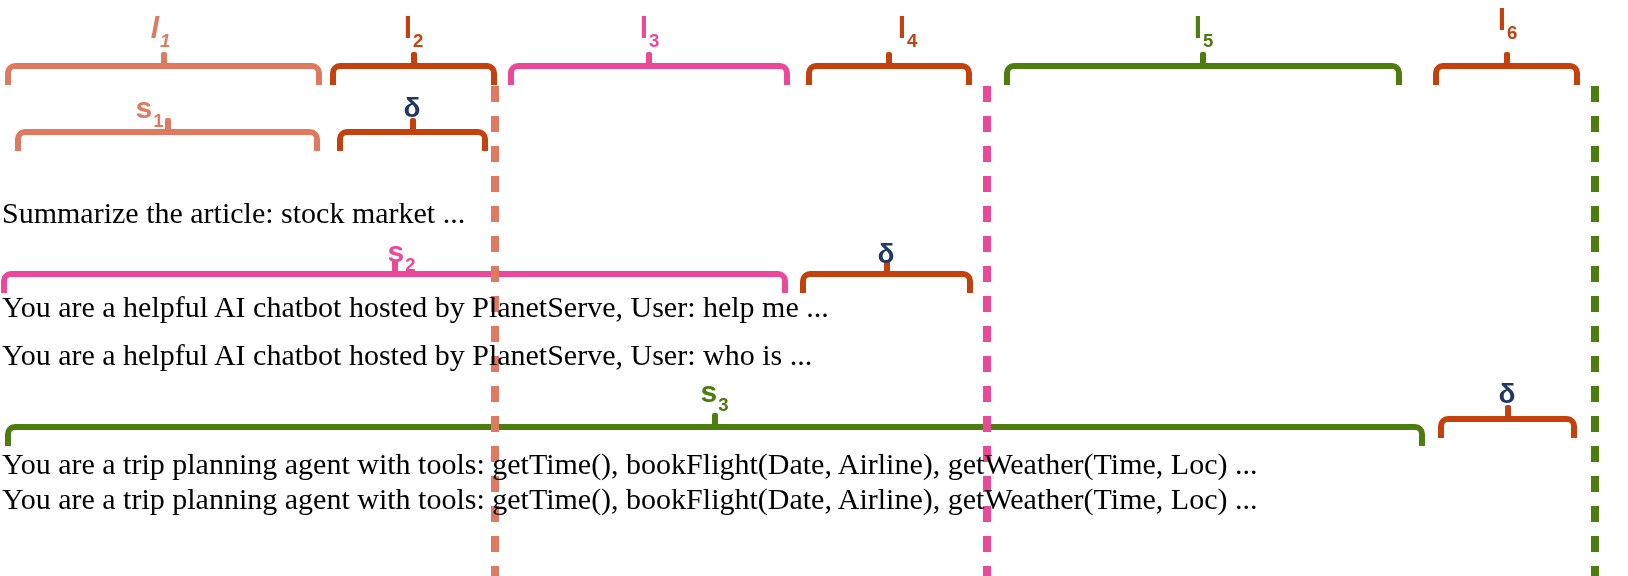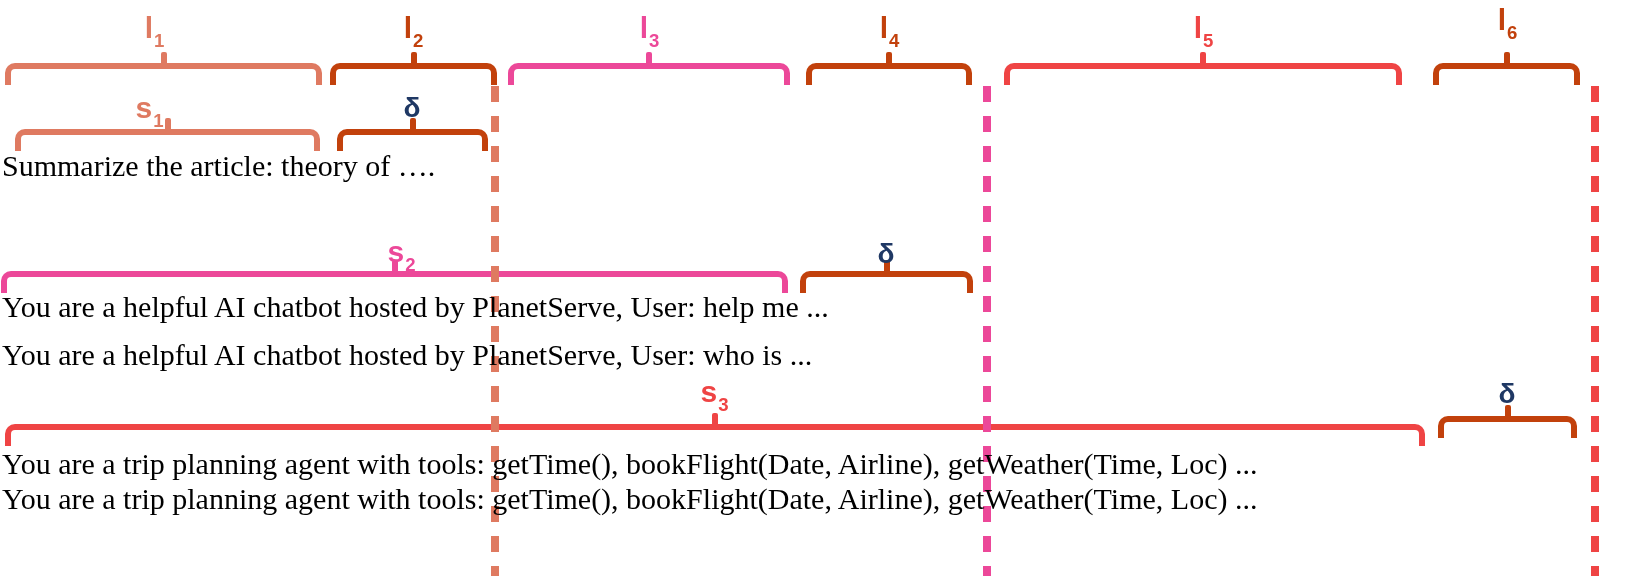--- a/index.html
+++ b/index.html
@@ -6,21 +6,21 @@
   #figure{
     position:relative;
     width:1628px;height:576px;
     background:#ffffff;
     overflow:hidden;
     font-family:"Liberation Serif", serif;
   }
   
   .c-salmon{color:#df7a61;}
   .c-green {color:#ec4899;}
-  .c-blue  {color:#ef4444;}
+  .c-blue  {color:#4d7c0f;}
   .c-black {color:#c2410c;}
   .c-navy  {color:#1f3864;}
 
   
   .brace{
     position:absolute;
     height:22px;
     box-sizing:border-box;
     border-top:6px solid currentColor;
     border-left:6px solid currentColor;
@@ -88,33 +88,33 @@
 
 <div id="figure">
 
   <div class="brace c-salmon" style="left:5px;   top:63px; width:317px;"></div>
   <div class="brace c-black" style="left:330px; top:63px; width:167px;"></div>
   <div class="brace c-green" style="left:508px; top:63px; width:282px;"></div>
   <div class="brace c-black" style="left:806px; top:63px; width:166px;"></div>
   <div class="brace c-blue" style="left:1004px;top:63px; width:398px;"></div>
   <div class="brace c-black" style="left:1433px;top:63px; width:147px;"></div>
 
-  <div class="lbl c-salmon" style="left:109px; top:12px;"><span>l</span><sub>1</sub></div>
+  <div class="lbl c-salmon" style="left:115px; top:12px;font-style:italic;"><span>l</span><sub>1</sub></div>
   <div class="lbl c-black" style="left:368px; top:12px;"><span>l</span><sub>2</sub></div>
   <div class="lbl c-green" style="left:604px; top:12px;"><span>l</span><sub>3</sub></div>
-  <div class="lbl c-black" style="left:844px; top:12px;"><span>l</span><sub>4</sub></div>
+  <div class="lbl c-black" style="left:862px; top:12px;"><span>l</span><sub>4</sub></div>
   <div class="lbl c-blue" style="left:1158px;top:12px;"><span>l</span><sub>5</sub></div>
   <div class="lbl c-black" style="left:1462px;top:4px;"><span>l</span><sub>6</sub></div>
 
   <div class="brace c-salmon" style="left:15px; top:129px; width:305px;"></div>
   <div class="brace c-black" style="left:337px;top:129px; width:151px;"></div>
   <div class="lbl c-salmon" style="left:104px;top:92px;"><span>s</span><sub>1</sub></div>
   <div class="lbl c-navy lbl-delta" style="left:367px;top:92px;"><span>δ</span></div>
 
-  <div class="prompt" style="top:148px;">Summarize the article: theory of ….</div>
+  <div class="prompt" style="top:195px;">Summarize the article: stock market ...</div>
 
   <div class="brace c-green" style="left:1px;  top:271px; width:787px;"></div>
   <div class="brace c-black" style="left:800px;top:271px; width:173px;"></div>
   <div class="lbl c-green" style="left:356px;top:236px;"><span>s</span><sub>2</sub></div>
   <div class="lbl c-navy lbl-delta" style="left:841px;top:238px;"><span>δ</span></div>
 
   <div class="prompt" style="top:289px;">You are a helpful AI chatbot hosted by PlanetServe, User: help me ...</div>
   <div class="prompt" style="top:337px;">You are a helpful AI chatbot hosted by PlanetServe, User: who is ...</div>
 
   <div class="brace c-blue" style="left:5px;   top:424px; width:1420px;"></div>

